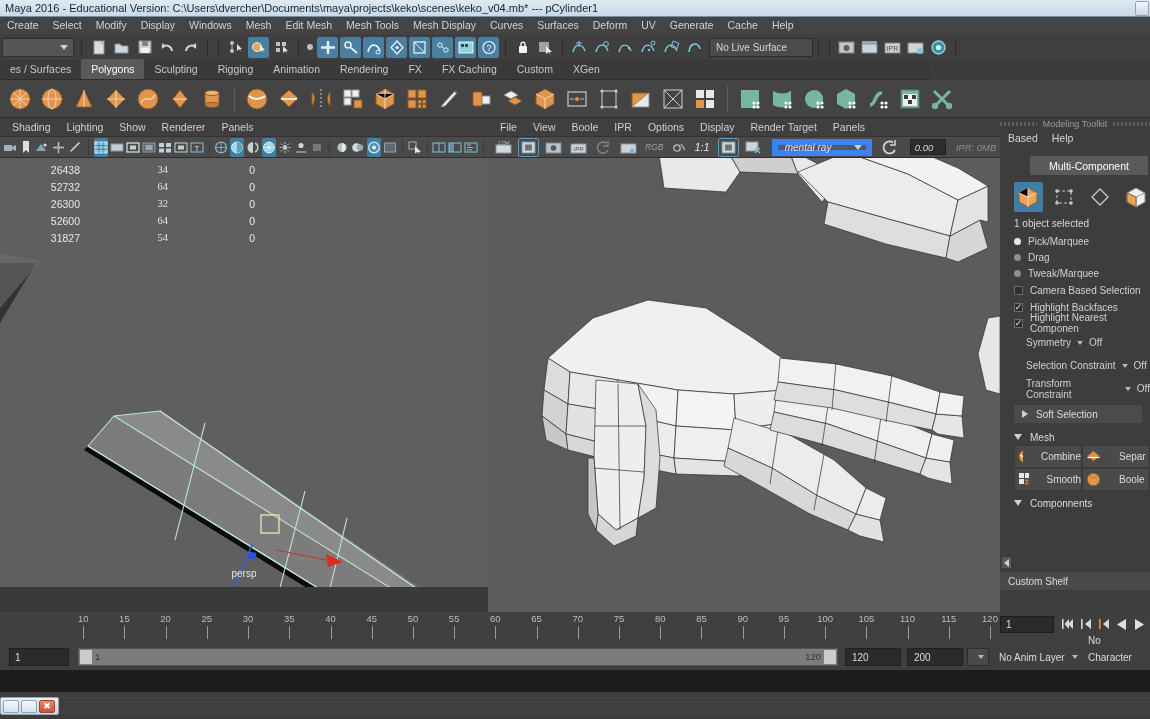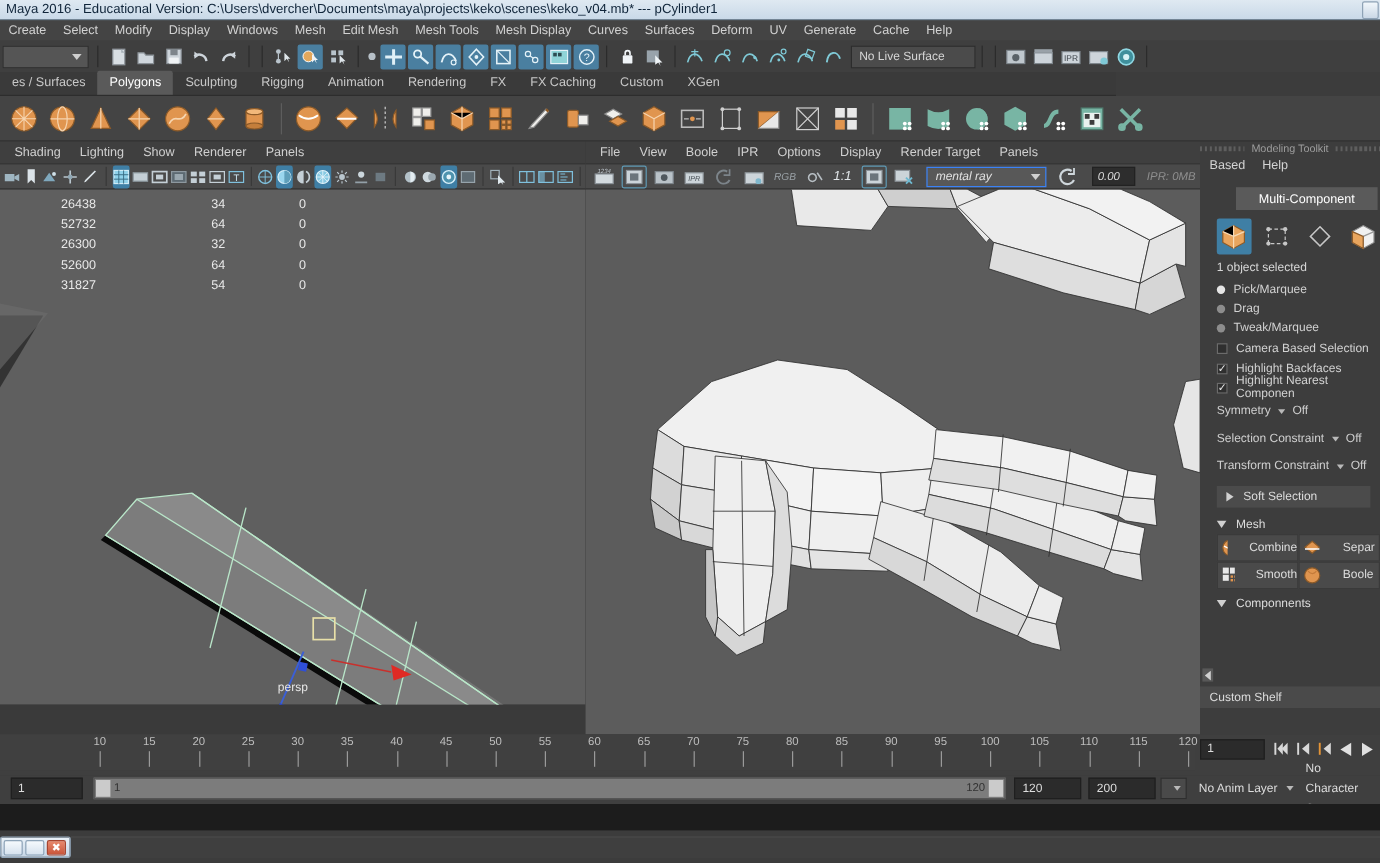--- a/index.html
+++ b/index.html
@@ -82,32 +82,32 @@
   .panelbar{ height:22px; background:#4a4a4a; display:flex; align-items:center; padding-left:2px; white-space:nowrap;
              border-top:1px solid #333; border-bottom:1px solid #2d2d2d; }
   .pbtn{ width:19px;height:19px;margin:0 1px;border-radius:2px;display:flex;align-items:center;justify-content:center; }
   .pbtn.on{ background:#3f7fa5; }
   .pvsep{ width:1px;height:16px;background:#393939;margin:0 4px; }
 
   .viewport{ position:absolute; left:0; top:40px; width:488px; height:429px; background:#5f5f5f; overflow:hidden; }
   .hud{ position:absolute; left:0; top:6px; font-size:10.5px; color:#e8e8e8; width:100%; }
   .hud .row{ height:17px; position:relative; }
   .hud .c1{ position:absolute; left:50px; text-align:right; width:30px; }
-  .hud .c2{ position:absolute; left:176px; text-align:left; width:18px; }
+  .hud .c2{ position:absolute; left:150px; text-align:right; width:18px;font-family:Liberation Serif, serif; }
   .hud .c3{ position:absolute; left:245px; text-align:right; width:10px; }
   .persp{ position:absolute; left:0; bottom:8px; width:100%; text-align:center; font-size:10px; color:#e6e6e6; }
 
   
   .rvPanel{ position:absolute; left:488px; top:118px; width:512px; height:494px; background:#3a3a3a; }
   .rvbar{ height:22px; background:#4a4a4a; display:flex; align-items:center; padding-left:3px; white-space:nowrap;
           border-top:1px solid #333; border-bottom:1px solid #2d2d2d;font-style:italic; }
   .rvbtn{ width:21px;height:19px;margin:0 2px;border-radius:2px;display:flex;align-items:center;justify-content:center; }
   .rvbtn.frm{ border:1px solid #5f9ab5; }
   .rendsel{
-    width:100px;height:17px;background:#585858;border:1px solid #3b82f6; margin-left:6px;
+    width:100px;height:17px;background:#585858;border:6px solid #3b82f6; margin-left:6px;
     display:flex;align-items:center;justify-content:space-between;padding:0 4px 0 7px;
     font-size:10px;color:#e2e2e2;
   }
   .numfield{ width:36px;height:16px;background:#2d2d2d;border:1px solid #222;color:#d8d8d8;
              font-size:9.5px;line-height:15px;padding:0 4px;margin-left:7px; }
   .ipr{ font-size:9.5px;color:#8e8e8e;margin-left:10px; }
   .renderArea{ position:absolute; left:0; top:40px; width:512px; height:454px; background:#5c5c5c; overflow:hidden; }
 
   
   .sidebar{ position:absolute; left:1000px; top:118px; width:150px; height:494px; background:#3d3d3d; overflow:hidden; }
@@ -123,21 +123,21 @@
   .mbtn{ width:30px;height:30px;display:flex;align-items:center;justify-content:center;border-radius:2px; }
   .mbtn.sel{ background:#3f7fa5; }
   .selcount{ font-size:10px; color:#d8d8d8; padding:6px 0 4px 14px; }
   .radrow{ display:flex; align-items:center; height:16px; padding-left:14px; font-size:10px; color:#d2d2d2; }
   .rad{ width:7px;height:7px;border-radius:50%;background:#8d8d8d;margin-right:7px; }
   .rad.on{ background:#e6e6e6; }
   .chk{ width:9px;height:9px;background:#2f2f2f;border:1px solid #6b6b6b;margin-right:7px;
         display:flex;align-items:center;justify-content:center; }
   .chk.on{ background:#2f2f2f; }
   .chk.on:after{ content:"\2713"; color:#e8e8e8; font-size:9px; line-height:9px; }
-  .optrow{ display:flex; align-items:center; height:23px; padding-left:14px; font-size:10px; color:#cfcfcf; gap:6px; }
+  .optrow{ display:flex; align-items:center; height:23px; padding-left:26px; font-size:10px; color:#cfcfcf; gap:6px; }
   .tcaret{ width:0;height:0;border-left:3.5px solid transparent;border-right:3.5px solid transparent;border-top:4.5px solid #b9b9b9; }
   .collapse{ margin:5px 8px 0 14px; height:18px; background:#4b4b4b; display:flex; align-items:center;
              padding-left:8px; font-size:10px; color:#dcdcdc; gap:8px; }
   .tri-r{ width:0;height:0;border-top:4.5px solid transparent;border-bottom:4.5px solid transparent;border-left:6px solid #d0d0d0; }
   .tri-d{ width:0;height:0;border-left:4.5px solid transparent;border-right:4.5px solid transparent;border-top:6px solid #d0d0d0; }
   .sechdr{ margin:6px 0 0 14px; height:16px; display:flex; align-items:center; gap:8px; font-size:10px; color:#dcdcdc; }
   .meshgrid{ display:flex; flex-wrap:wrap; margin-left:14px; }
   .mcell{ width:68px;height:23px;background:#4a4a4a;border:1px solid #3a3a3a;display:flex;align-items:center;
           gap:18px;padding-left:3px;font-size:10px;color:#dcdcdc; }
   .customshelf{ position:absolute; left:0; bottom:22px; width:150px; height:18px; background:#4a4a4a;

